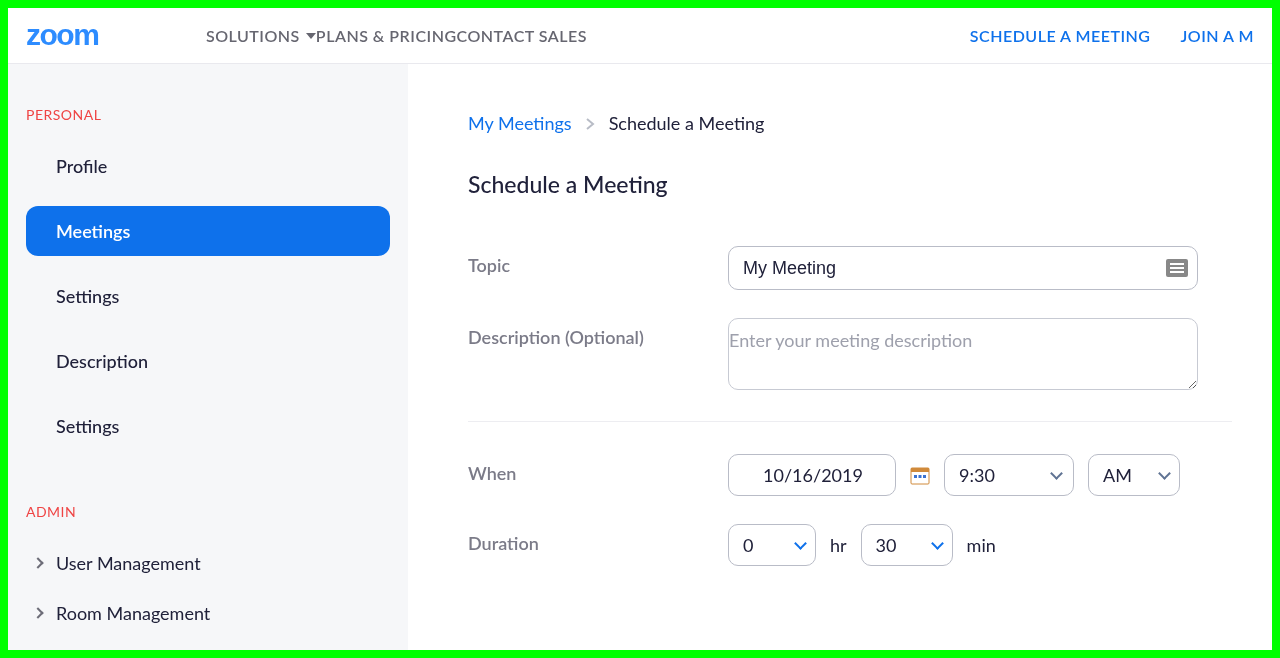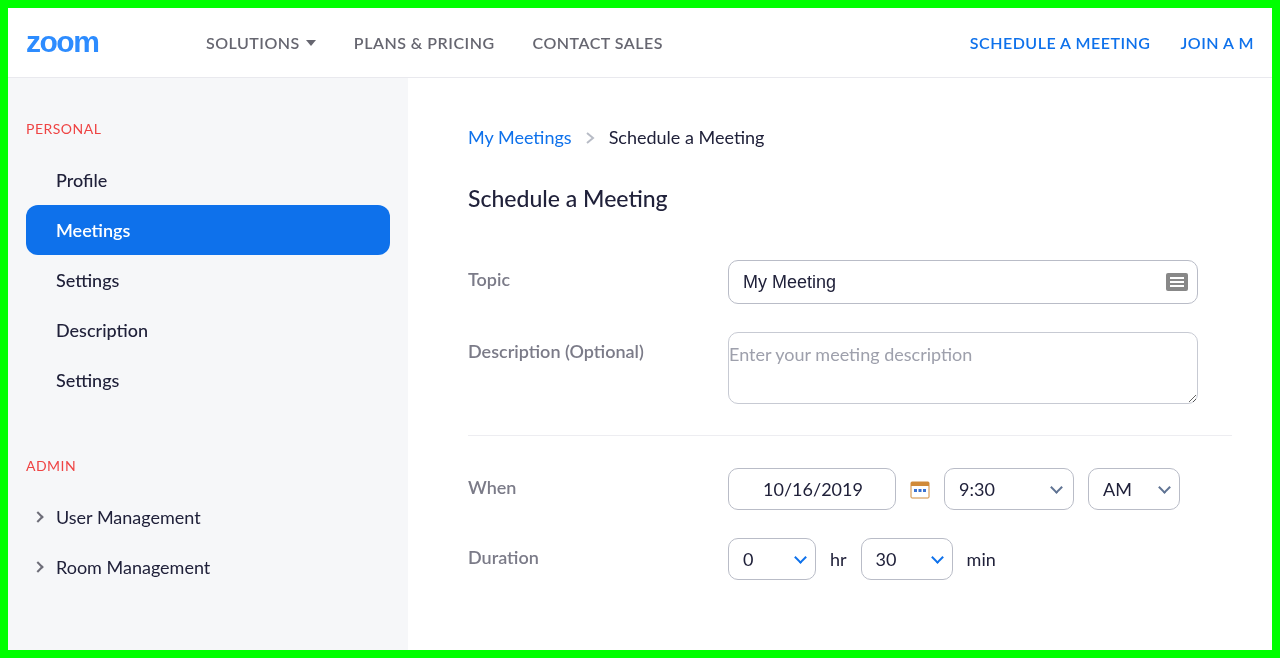--- a/index.html
+++ b/index.html
@@ -22,37 +22,36 @@
   .app {
     position: absolute;
     top: 8px; left: 8px; right: 8px; bottom: 8px;
     display: flex;
     flex-direction: column;
   }
   
   .header {
     display: flex;
     align-items: center;
-    height: 70px;
+    height: 56px;
     padding: 0 18px 0 18px;
     border-bottom: 1px solid #e9e9ee;
     background: #fff;
     position: relative;
   }
   .logo {
     display: flex;
     align-items: center;
     height: 100%;
     margin-right: 30px;
   }
   .logo svg { height: 40px; width: 150px; }
   .nav {
     display: flex;
     align-items: flex-end;
-    gap: 38px;
   }
   .nav-item {
     font-size: 16px;
     font-weight: 600;
     letter-spacing: 0.5px;
     color: #666670;
     text-transform: uppercase;
     cursor: pointer;
     display: flex;
     align-items: center;
@@ -92,21 +91,21 @@
   }
   .sidebar-section-label {
     font-size: 14px;
     color: #ef4444;
     letter-spacing: 0.5px;
     padding: 14px 18px 18px 18px;
   }
   .sidebar-list {
     display: flex;
     flex-direction: column;
-    gap: 0;
+    gap: 15px;
     padding: 0 18px;
   }
   .sidebar-item {
     font-size: 18px;
     color: #20213a;
     padding: 14px 30px;
     border-radius: 12px;
     cursor: pointer;
     font-weight: 500;
   }

